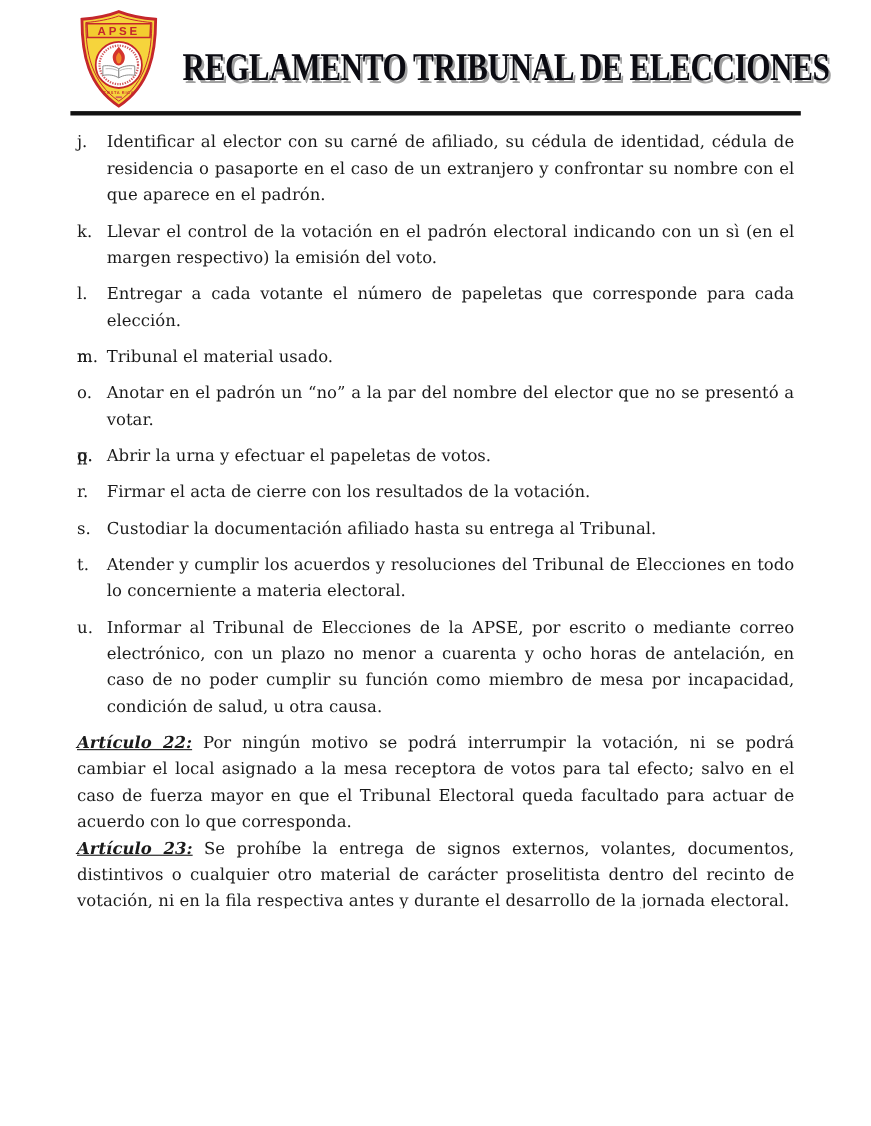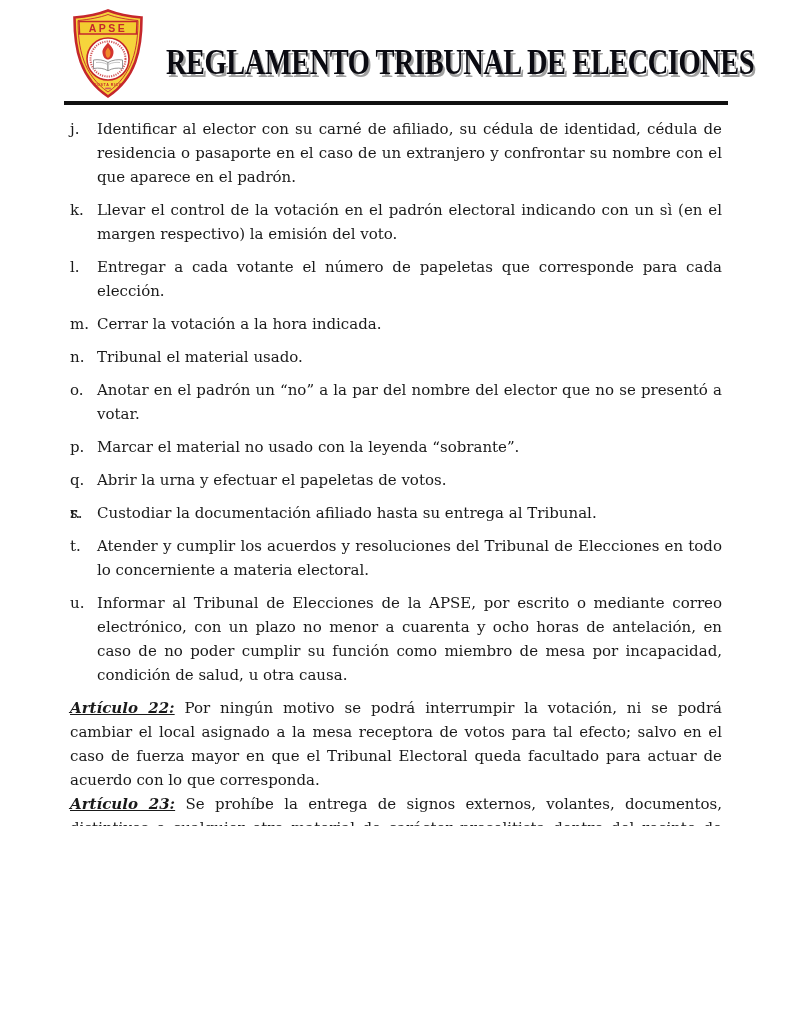--- a/index.html
+++ b/index.html
@@ -128,40 +128,39 @@
     <div class="list-item">
       <span class="marker">k.</span>
       <span>Llevar el control de la votación en el padrón electoral indicando con un sì (en el margen respectivo) la emisión del voto.</span>
     </div>
     <div class="list-item">
       <span class="marker">l.</span>
       <span>Entregar a cada votante el número de papeletas que corresponde para cada elección.</span>
     </div>
     <div class="list-item">
       <span class="marker">m.</span>
-      <span>Cerrar la votación a la hora indicada.</span>
     </div>
     <div class="list-item">
       <span class="marker">n.</span>
       <span>Tribunal el material usado.</span>
     </div>
     <div class="list-item">
       <span class="marker">o.</span>
       <span>Anotar en el padrón un “no” a la par del nombre del elector que no se presentó a votar.</span>
     </div>
     <div class="list-item">
       <span class="marker">p.</span>
-      <span>Marcar el material no usado con la leyenda “sobrante”.</span>
     </div>
     <div class="list-item">
       <span class="marker">q.</span>
       <span>Abrir la urna y efectuar el papeletas de votos.</span>
     </div>
     <div class="list-item">
       <span class="marker">r.</span>
+      <span>Firmar el acta de cierre con los resultados de la votación.</span>
     </div>
     <div class="list-item">
       <span class="marker">s.</span>
       <span>Custodiar la documentación afiliado hasta su entrega al Tribunal.</span>
     </div>
     <div class="list-item">
       <span class="marker">t.</span>
       <span>Atender y cumplir los acuerdos y resoluciones del Tribunal de Elecciones en todo lo concerniente a materia electoral.</span>
     </div>
     <div class="list-item">

